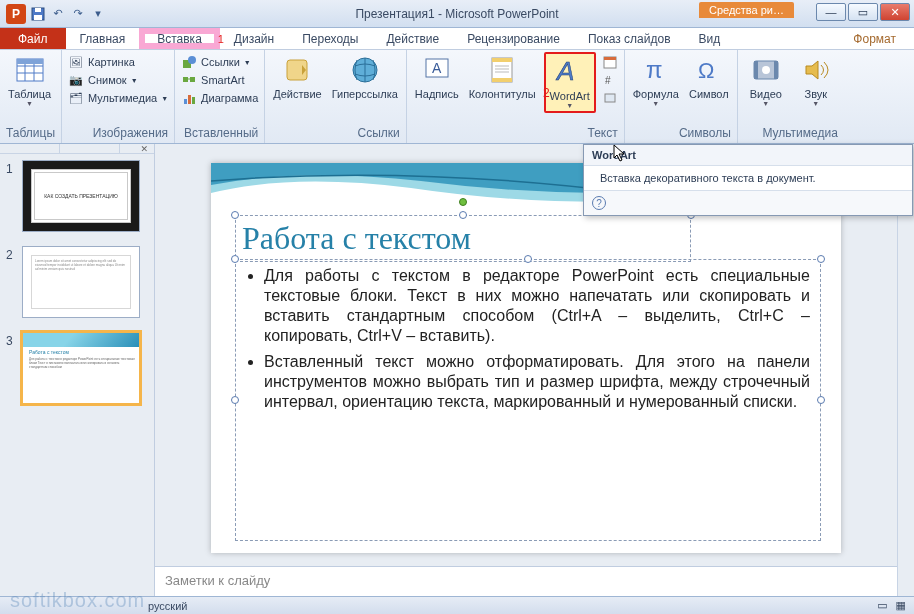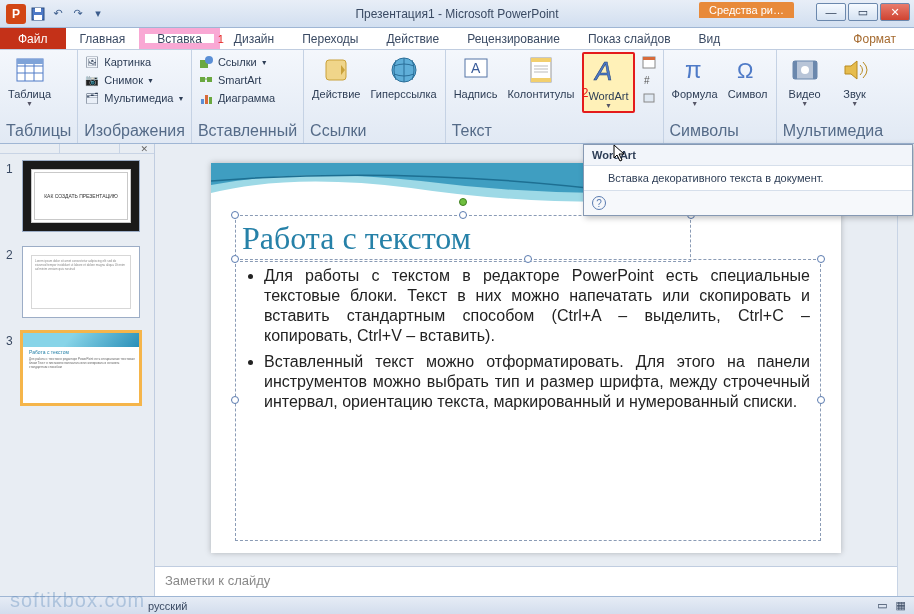--- a/index.html
+++ b/index.html
@@ -15,21 +15,21 @@
   .context-tab { position:absolute; right:120px; top:2px; background:#e88a3a; color:#fff; padding:2px 10px; border-radius:2px 2px 0 0; font-size:11px;}
   .tabs { height:22px; background:#fff; display:flex; padding-left:0; border-bottom:1px solid #c0cde0;}
   .file-tab { background:#c43118; color:#fff; padding:3px 18px; font-size:12px; height:100%; display:flex; align-items:center;}
   .tab { padding:3px 14px; color:#3a4a63; height:100%; display:flex; align-items:center; position:relative;}
   .tab.highlight { border:6px solid #f9a8d4; padding:1px 12px;}
   .tab .annot { position:absolute; top:-1px; right:-10px; color:#e41b1b; font-size:11px;}
   .format-tab { color:#a56a2f; margin-left:auto; padding:3px 18px;}
   .ribbon { height:94px; background:linear-gradient(#f4f7fc,#e1e9f4); border-bottom:1px solid #9fb6d4; display:flex;}
   .group { border-right:1px solid #c5d2e4; display:flex; flex-direction:column; padding:2px 6px 0;}
   .group-body { flex:1; display:flex; align-items:flex-start; gap:6px;}
-  .group-label { text-align:left; font-size:16px; color:#556b88; padding:2px 0 3px;}
+  .group-label { text-align:right; font-size:12px; color:#556b88; padding:2px 0 3px;}
   .big-btn { display:flex; flex-direction:column; align-items:center; gap:2px; padding:2px 2px; min-width:44px;}
   .big-btn .ic { width:32px; height:32px; display:flex; align-items:center; justify-content:center;}
   .big-btn .lbl { font-size:11px; color:#2d3d55; text-align:center; line-height:12px;}
   .big-btn .dd { font-size:7px; color:#556; margin-top:-2px;}
   .stack { display:flex; flex-direction:column; gap:2px; padding-top:2px;}
   .sm { display:flex; align-items:center; gap:4px; font-size:11px; color:#2d3d55; white-space:nowrap;}
   .sm .si { width:16px; height:16px; display:flex; align-items:center; justify-content:center;}
   .wordart-hl { border:2px solid #e41b1b; background:#fff1b8; border-radius:2px; padding:2px 4px; min-width:52px;}
   .annot2 { position:absolute; color:#e41b1b; font-size:12px;}
   .workspace { display:flex; height:452px; background:#e8edf3;}
@@ -56,21 +56,21 @@
   .wave-top svg { width:100%; height:100%;}
   .title-box { position:absolute; top:52px; left:24px; right:150px; border:1px dashed #8a9bb5; padding:4px 6px;}
   .title-box .t { font-size:32px; color:#2681a8; font-family:"Times New Roman", serif;}
   .body-box { position:absolute; top:96px; left:24px; right:20px; bottom:12px; border:1px dashed #8a9bb5; padding:6px 10px; font-family:"Times New Roman", serif;}
   .body-box ul { list-style:disc; padding-left:18px;}
   .body-box li { font-size:16px; color:#222; text-align:justify; margin-bottom:6px; line-height:1.25;}
   .sel-handle { position:absolute; width:8px; height:8px; background:#fff; border:1px solid #5a7bb0; border-radius:50%;}
   .rot-handle { position:absolute; width:8px; height:8px; background:#6fbf3f; border:1px solid #3f7f20; border-radius:50%; left:50%; top:-18px; transform:translateX(-50%);}
   .tooltip { position:absolute; top:144px; left:583px; width:330px; background:#fff; border:1px solid #8699b3; box-shadow:2px 2px 6px rgba(0,0,0,.25); font-size:11px; z-index:10;}
   .tooltip .tt-title { background:#f2f5fa; border-bottom:1px solid #d6dfeb; padding:4px 8px; font-weight:bold; color:#2d3d55;}
-  .tooltip .tt-body { padding:6px 24px; color:#2d3d55;}
+  .tooltip .tt-body { padding:6px 16px; color:#2d3d55;}
   .tooltip .tt-help { border-top:1px solid #d6dfeb; background:#f6f8fb; padding:5px 8px; display:flex; align-items:center; gap:6px; color:#2d3d55;}
   .tooltip .help-ic { width:14px; height:14px; border:1px solid #5a7bb0; border-radius:50%; display:flex; align-items:center; justify-content:center; color:#5a7bb0; font-size:10px;}
   .notes { height:30px; background:#fff; border-top:1px solid #c0cde0; padding:6px 10px; color:#888; font-size:13px;}
   .status { height:18px; background:linear-gradient(#e6ecf5,#d3dded); border-top:1px solid #9fb6d4; display:flex; align-items:center; font-size:11px; color:#3a4a63; padding:0 8px; }
   .status .right { margin-left:auto; display:flex; align-items:center; gap:8px;}
   .watermark { position:absolute; left:10px; bottom:2px; font-size:20px; color:rgba(80,130,180,.35); font-weight:300; letter-spacing:1px; pointer-events:none; z-index:50;}
   svg { display:block; }
   .cursor { position:absolute; top:144px; left:613px; width:14px; height:18px; z-index:20; pointer-events:none;}
   .scrollbar-v { width:17px; background:#e8edf3; border-left:1px solid #c8d4e5;}
 </style>

